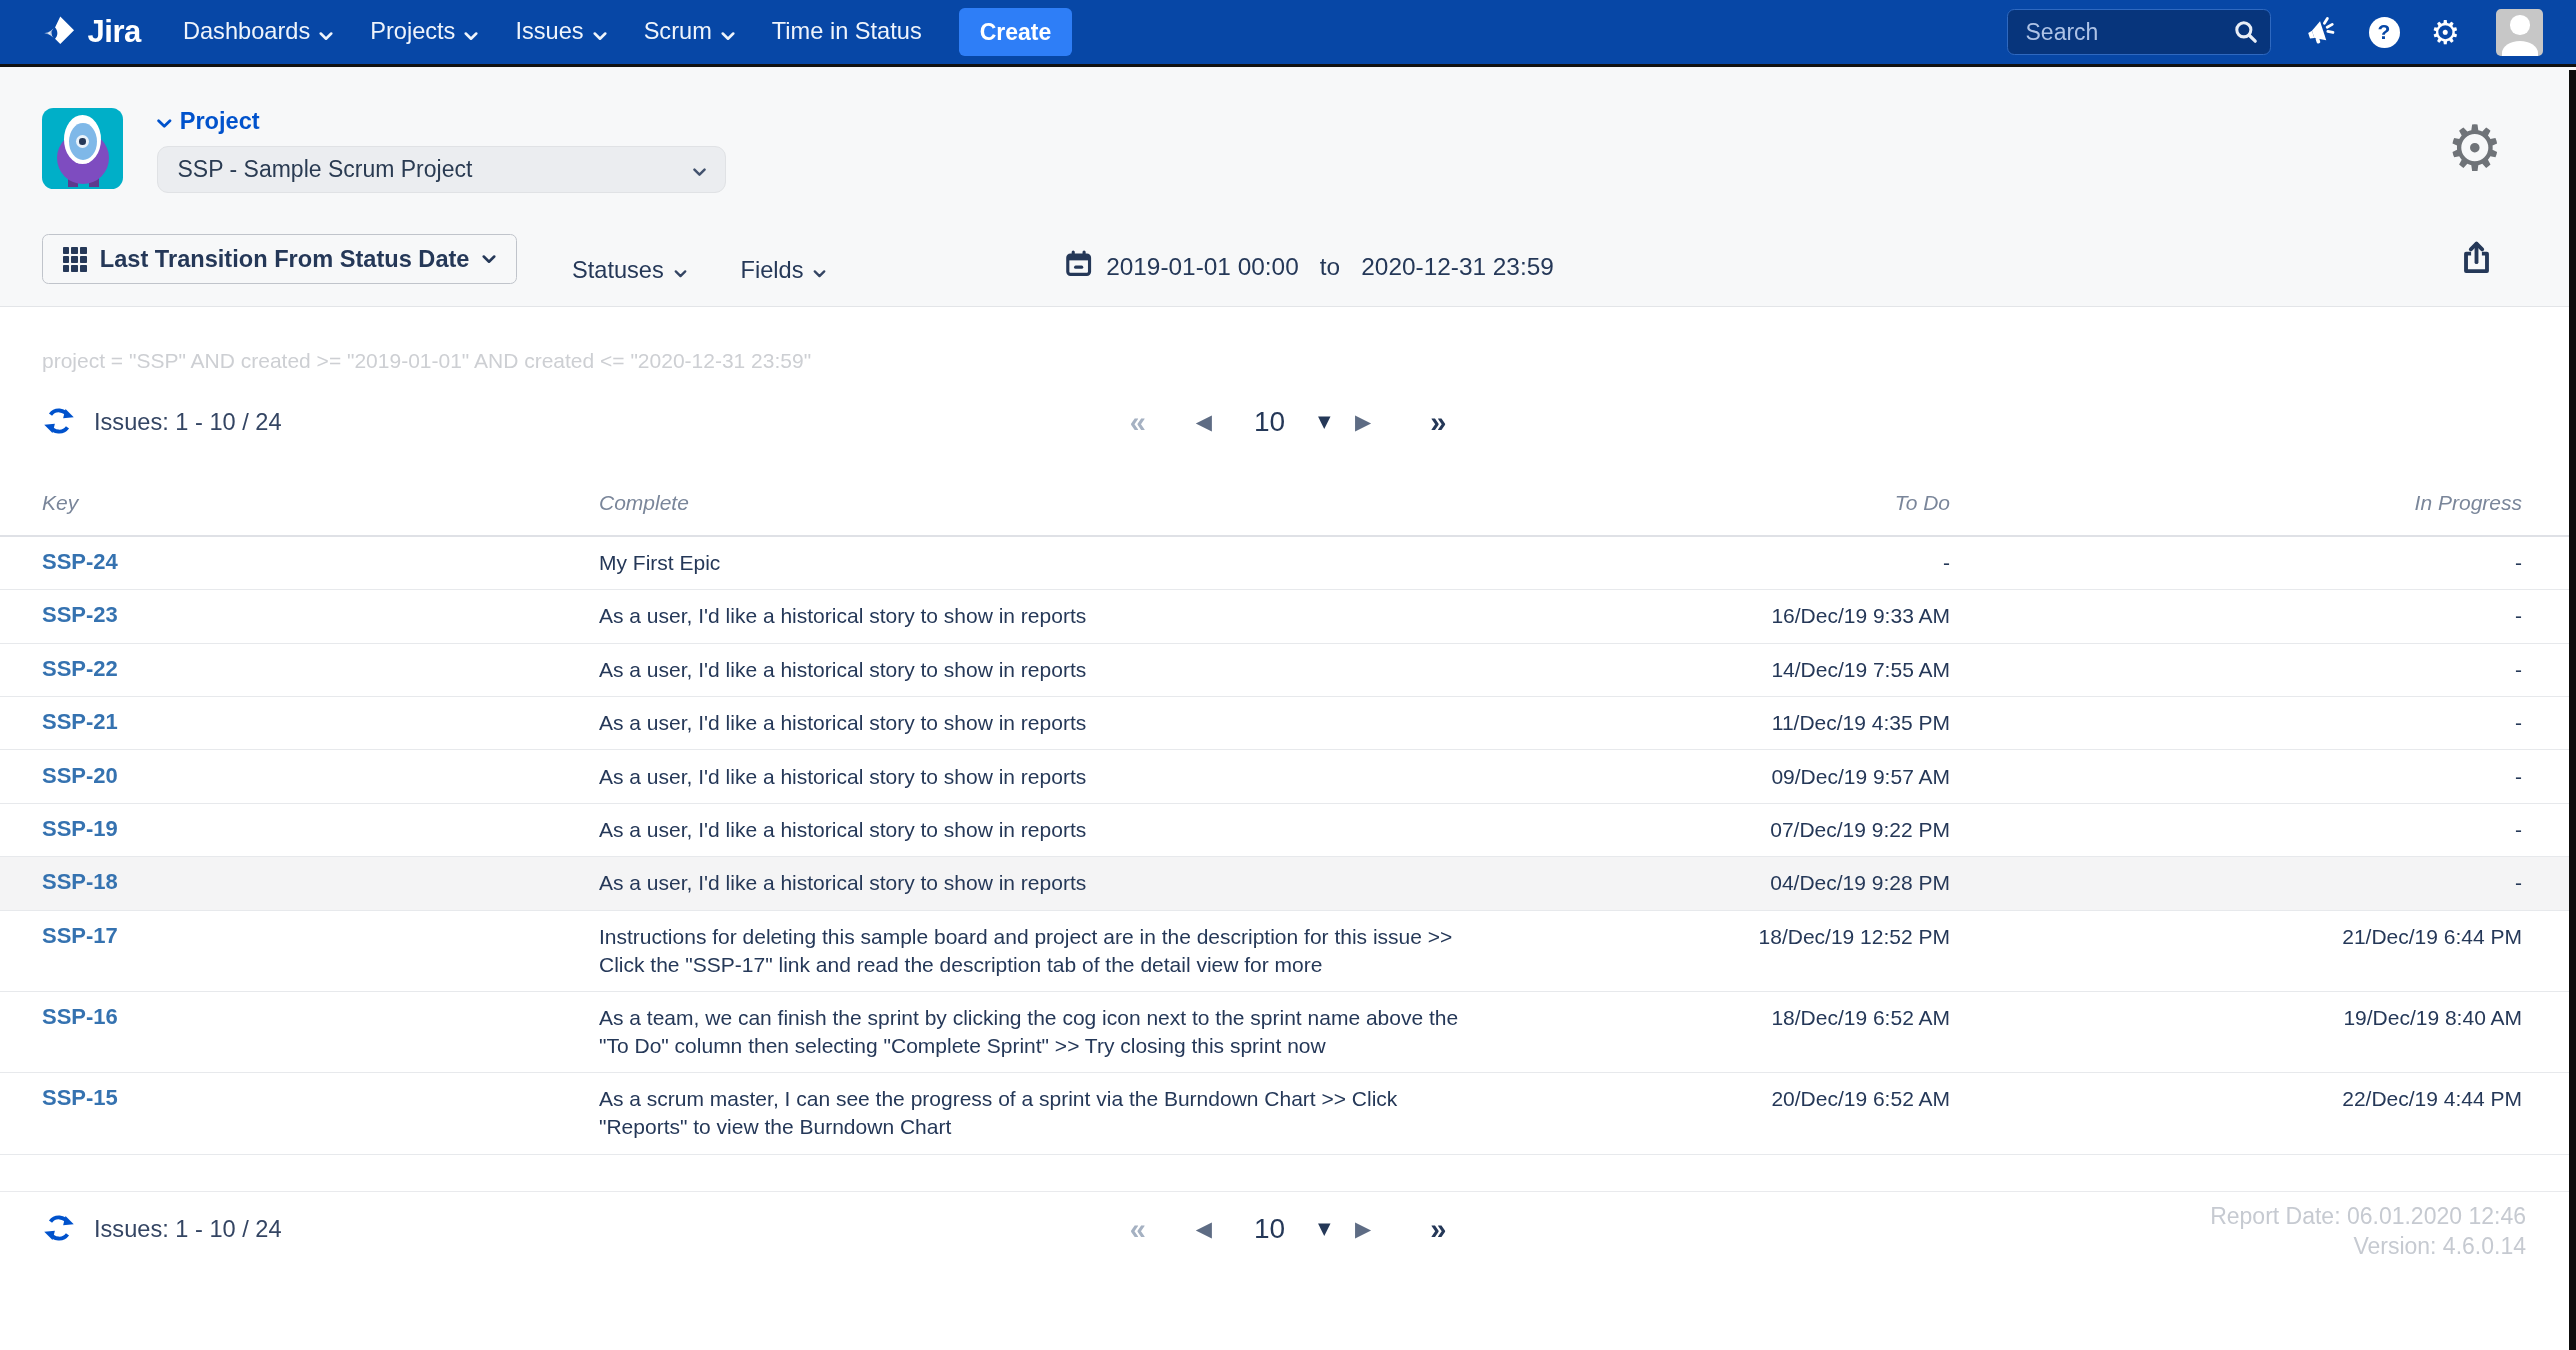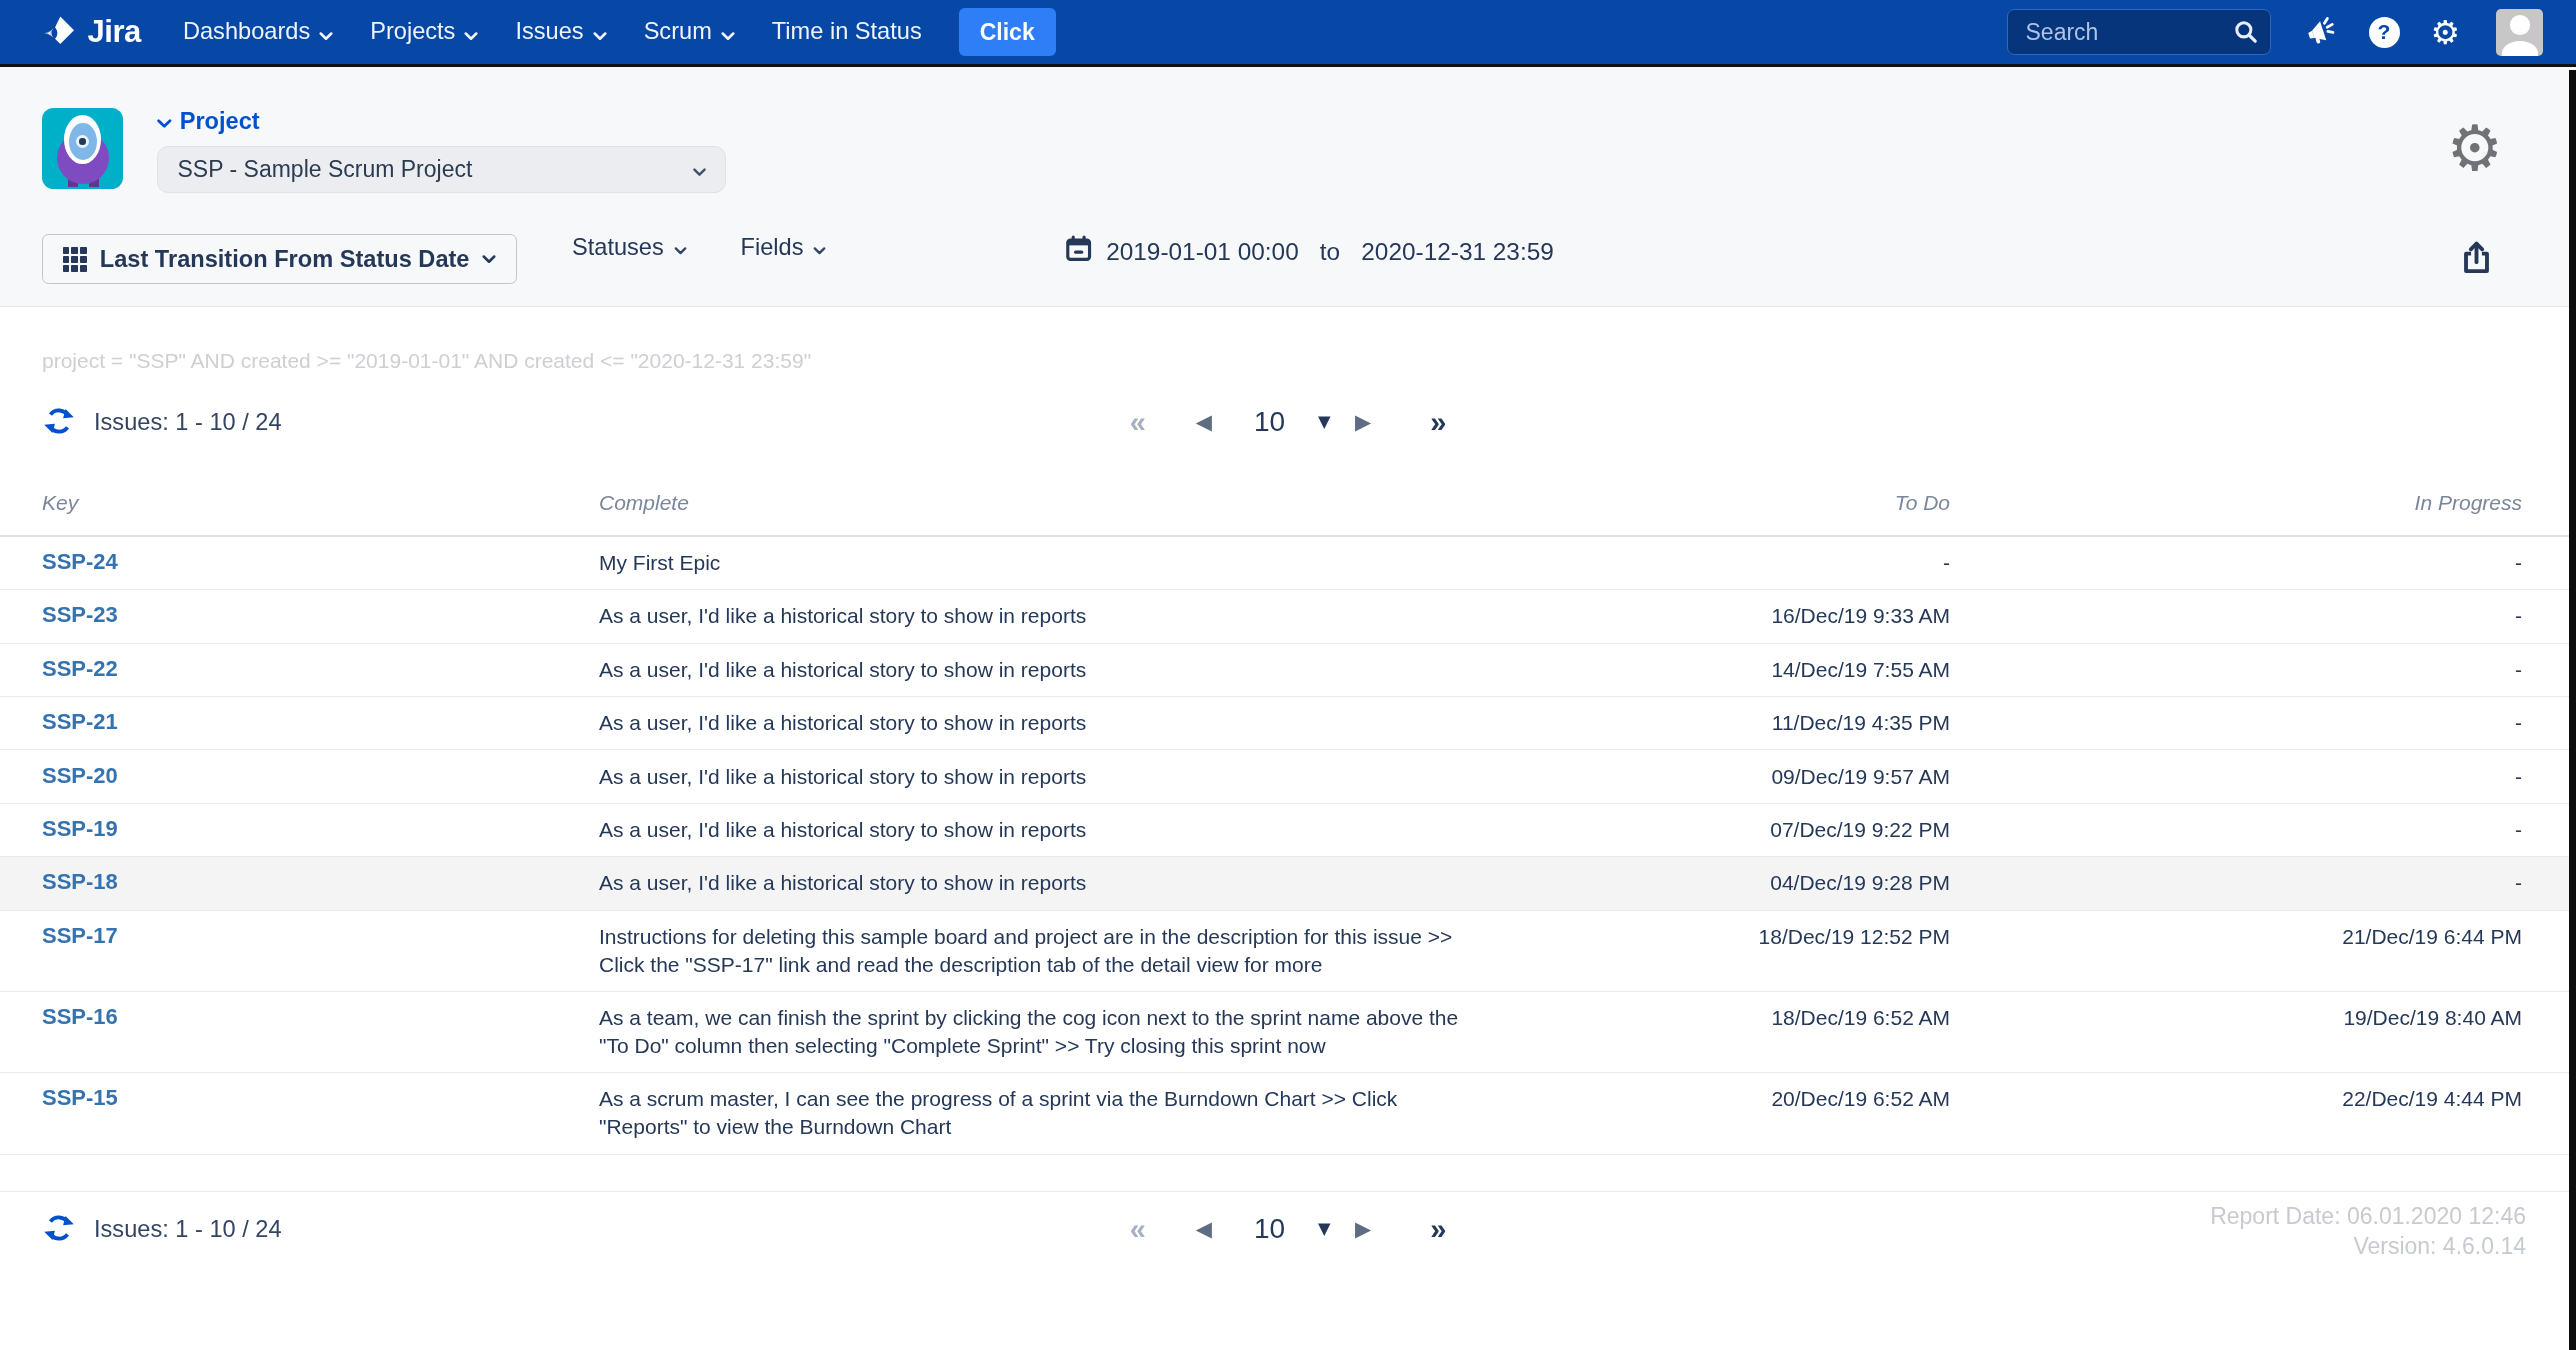--- a/index.html
+++ b/index.html
@@ -49,21 +49,21 @@
   .pa-eyeblue { position:absolute; left:27px; top:14.6px; width:28px; height:37px; border-radius:50%; background:#7FB8E8; }
   .pa-pupilring { position:absolute; left:34px; top:27px; width:13px; height:13px; border-radius:50%; background:#EAF2FA; }
   .pa-pupil { position:absolute; left:37px; top:30px; width:6.5px; height:6.5px; border-radius:50%; background:#253858; }
   .proj-meta { margin-left:34px; }
   .proj-label { display:flex; align-items:center; gap:8.1px; color:#0052CC; font-size:23.6px; font-weight:600; cursor:pointer; }
   .proj-select { margin-top:11.4px; width:569px; height:47px; background:#EBEDF0; border:0.8px solid #E0E2E5;
     border-radius:11px; display:flex; align-items:center; justify-content:space-between;
     padding:0 19.5px; font-size:23px; color:#2A3B52; cursor:pointer; }
   .band-gear { position:absolute; right:73px; top:50px; font-size:63px; color:#6F7378; line-height:1; cursor:pointer; }
 
-  .band-row2 { margin-top:41px; display:flex; align-items:flex-start; position:relative; height:50px; }
+  .band-row2 { margin-top:41px; display:flex; align-items:flex-end; position:relative; height:50px; }
   .col-btn { height:50px; border:1.6px solid #C0C4CB; border-radius:6.5px; background:transparent;
     display:flex; align-items:center; gap:13px; padding:0 19.5px; cursor:pointer; }
   .col-btn-label { font-size:23.6px; font-weight:700; color:#253858; }
   .grid-ic { display:grid; grid-template-columns:repeat(3,6.5px); grid-template-rows:repeat(3,6.5px); gap:2.4px; }
   .grid-ic span { background:#253858; border-radius:0.8px; }
   .flt { display:flex; align-items:center; gap:9.8px; font-size:23.6px; color:#253858; cursor:pointer; }
   .flt-statuses { margin-left:55px; } .flt-fields { margin-left:54px; }
   .date-range { position:absolute; left:50%; transform:translateX(-50%); display:flex; align-items:center;
     gap:13px; font-size:24.4px; color:#253858; cursor:pointer; white-space:nowrap; }
   .date-sep { margin:0 8.1px; }
@@ -175,21 +175,21 @@
     <span class="nav-item">
       <span>Scrum</span>
       <span class="chev"><svg viewBox="0 0 18 12" width="14" height="9">
             <use href="#i-chev"></use>
           </svg></span>
     </span>
     <span class="nav-item">
       <span>Time in Status</span>
     </span>
   </nav>
-  <button class="create-btn">Click</button>
+  <button class="create-btn">Create</button>
   <div class="nav-spacer"></div>
   <div class="nav-search">
     <input type="text" placeholder="Search" style="">
     <span class="mag" style="color:#E8EEF7"><svg viewBox="0 0 24 24" width="26" height="26">
           <use href="#i-mag"></use>
         </svg></span>
   </div>
   <div class="nav-icons">
     <span style="color:#fff"><svg viewBox="0 0 24 24" width="34" height="34">
           <use href="#i-mega"></use>

